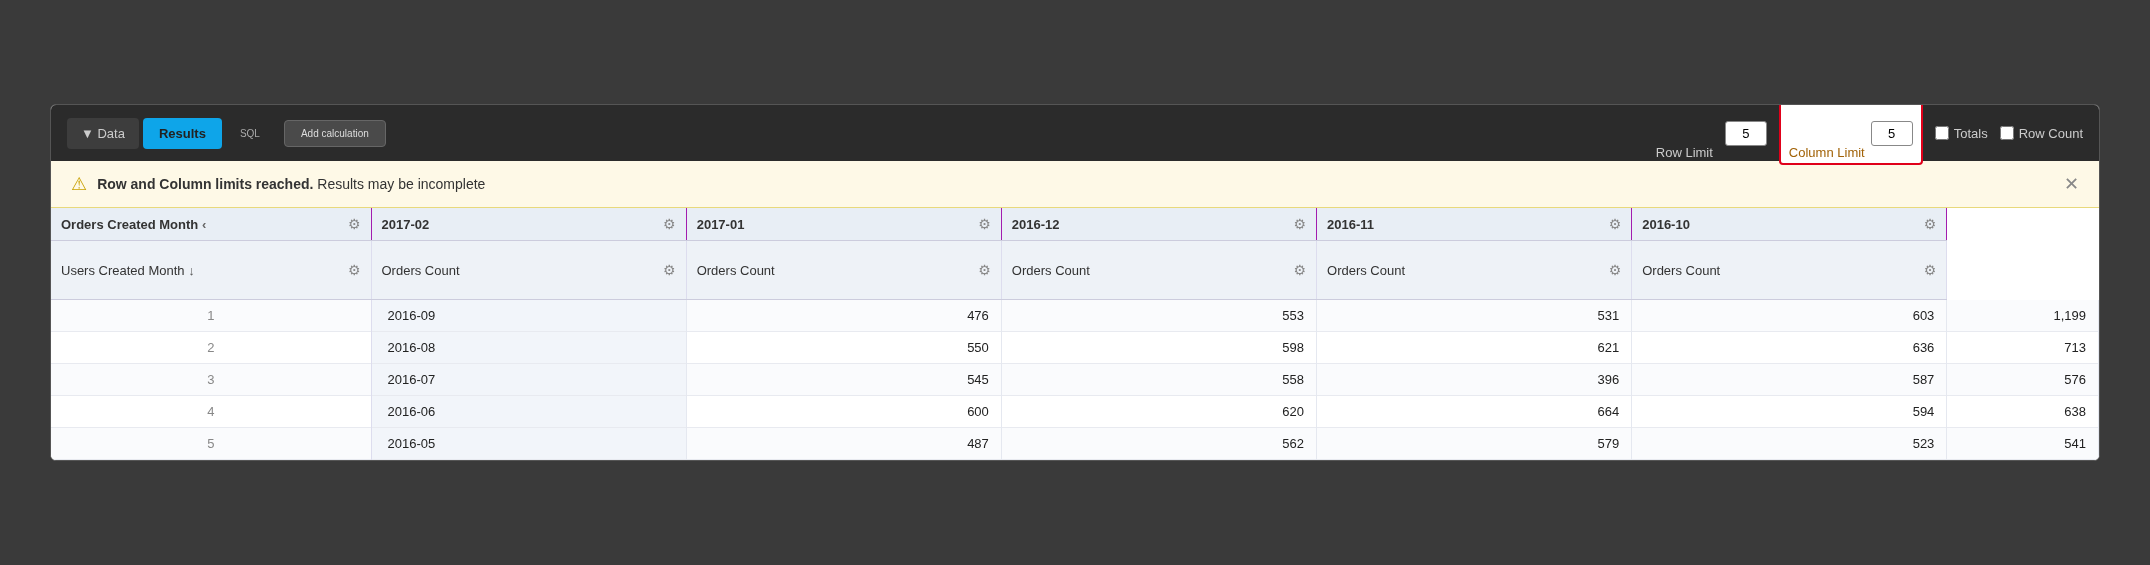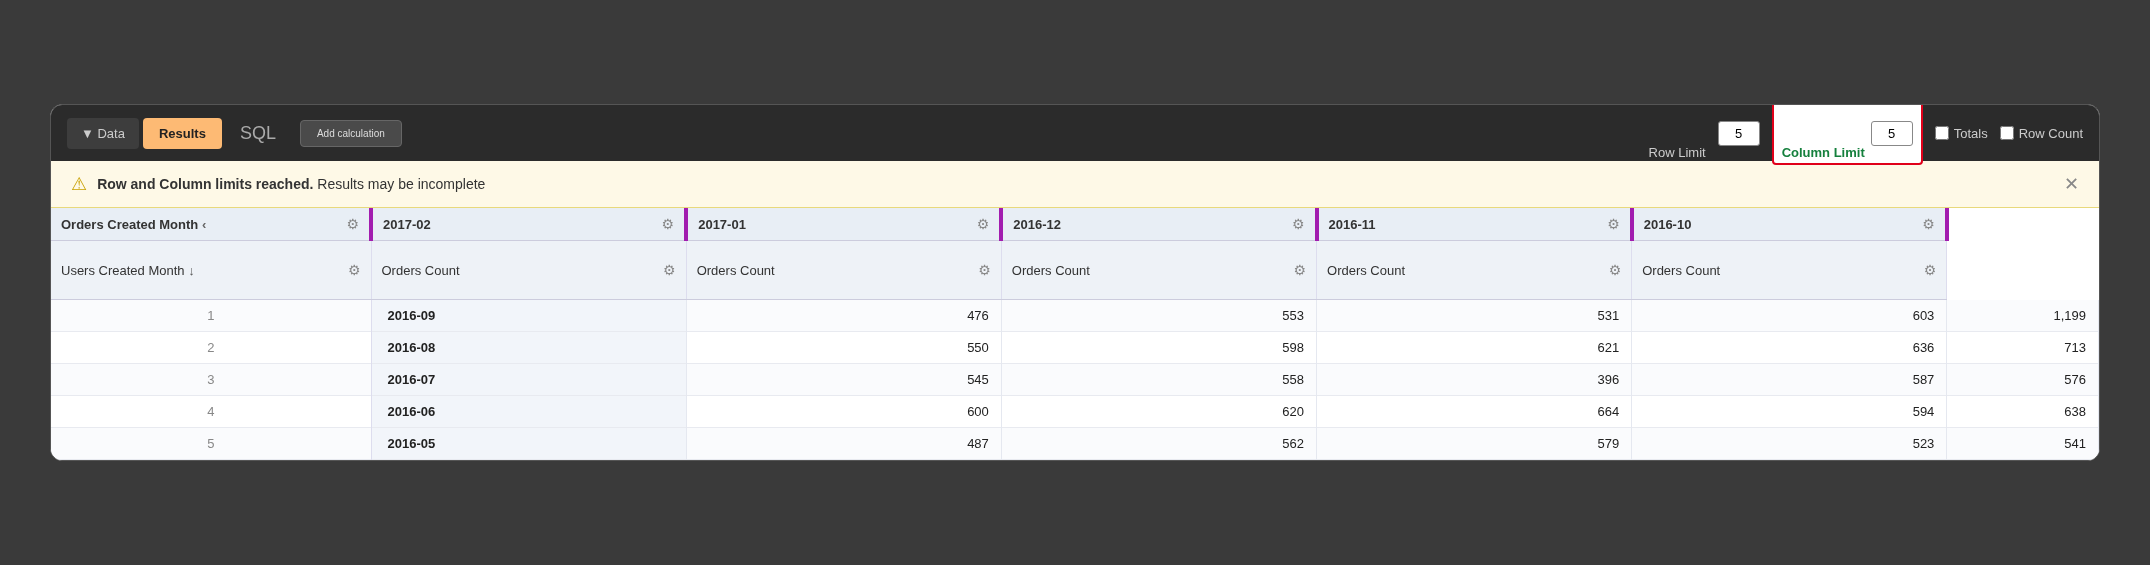--- a/index.html
+++ b/index.html
@@ -9,21 +9,21 @@
       font-size: 13px;
       display: flex;
       align-items: center;
       justify-content: center;
       min-height: 100vh;
       padding: 20px;
     }
     .container {
       width: 2050px;
       background: #ffffff;
-      border-radius: 12px;
+      border-radius: 6px;
       overflow: hidden;
       border: 1px solid #555;
     }
     
     .toolbar {
       background: #2b2b2b;
       display: flex;
       align-items: center;
       padding: 0 16px;
       height: 56px;
@@ -35,37 +35,37 @@
       border: none;
       padding: 8px 14px;
       border-radius: 4px;
       cursor: pointer;
       font-size: 13px;
       display: flex;
       align-items: center;
       gap: 6px;
     }
     .tab-results {
-      background: #fdba74;
+      background: #0ea5e9;
       color: #222;
       border: none;
       padding: 8px 16px;
       border-radius: 4px;
       cursor: pointer;
       font-size: 13px;
       font-weight: 600;
     }
     .tab-sql {
       background: transparent;
       color: #aaa;
       border: none;
       padding: 8px 14px;
       border-radius: 4px;
       cursor: pointer;
-      font-size: 18px;
+      font-size: 10px;
     }
     .btn-add-calc {
       background: #4a4a4a;
       color: #ddd;
       border: 1px solid #666;
       padding: 7px 16px;
       border-radius: 4px;
       cursor: pointer;
       font-size: 10px;
       margin-left: 6px;
@@ -93,22 +93,21 @@
     .column-limit-wrapper {
       display: flex;
       align-items: center;
       gap: 6px;
       border: 2px solid #e0001a;
       border-radius: 4px;
       padding: 3px 8px;
       background: #fff;
     }
     .column-limit-wrapper .limit-label {
-      color: #15803d;
-      font-weight: bold;
+      color: #a16207;
     }
     .checkbox-label {
       display: flex;
       gap: 5px;
       color: #ccc;
       font-size: 13px;
       cursor: pointer;
     }
     .checkbox-label input[type="checkbox"] {
       width: 14px;
@@ -156,21 +155,21 @@
       width: 100%;
       border-collapse: collapse;
       font-size: 13px;
     }
     
     .thead-pivot th {
       background: #e8eef5;
       padding: 8px 10px;
       text-align: center;
       border-bottom: 1px solid #ccd;
-      border-right: 4px solid #a21caf;
+      border-right: 1px solid #a21caf;
       white-space: nowrap;
       font-weight: 500;
       color: #222;
     }
     .thead-pivot th:first-child {
       width: 320px;
       min-width: 320px;
     }
     .th-inner {
       display: flex;
@@ -218,21 +217,21 @@
     }
     td {
       padding: 8px 12px;
       border-right: 1px solid #e5e8f0;
       color: #222;
     }
     td.num-cell {
       text-align: right;
     }
     td.row-label {
-      font-weight: 700;
+      font-weight: 400;
       background: #f2f5fa !important;
       padding-left: 16px;
     }
     .sort-icon { color: #555; }
     .chevron-icon { color: #666; }
   </style>
 </head>
 <body>
 
 <div class="container">

